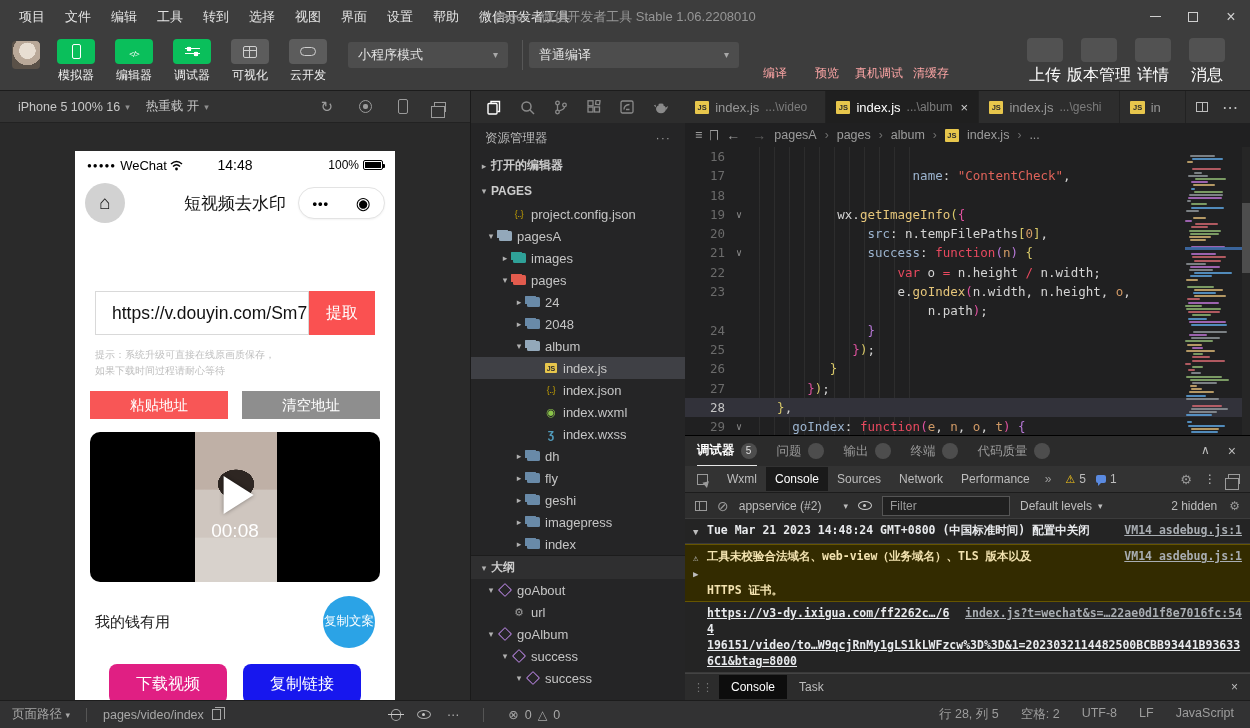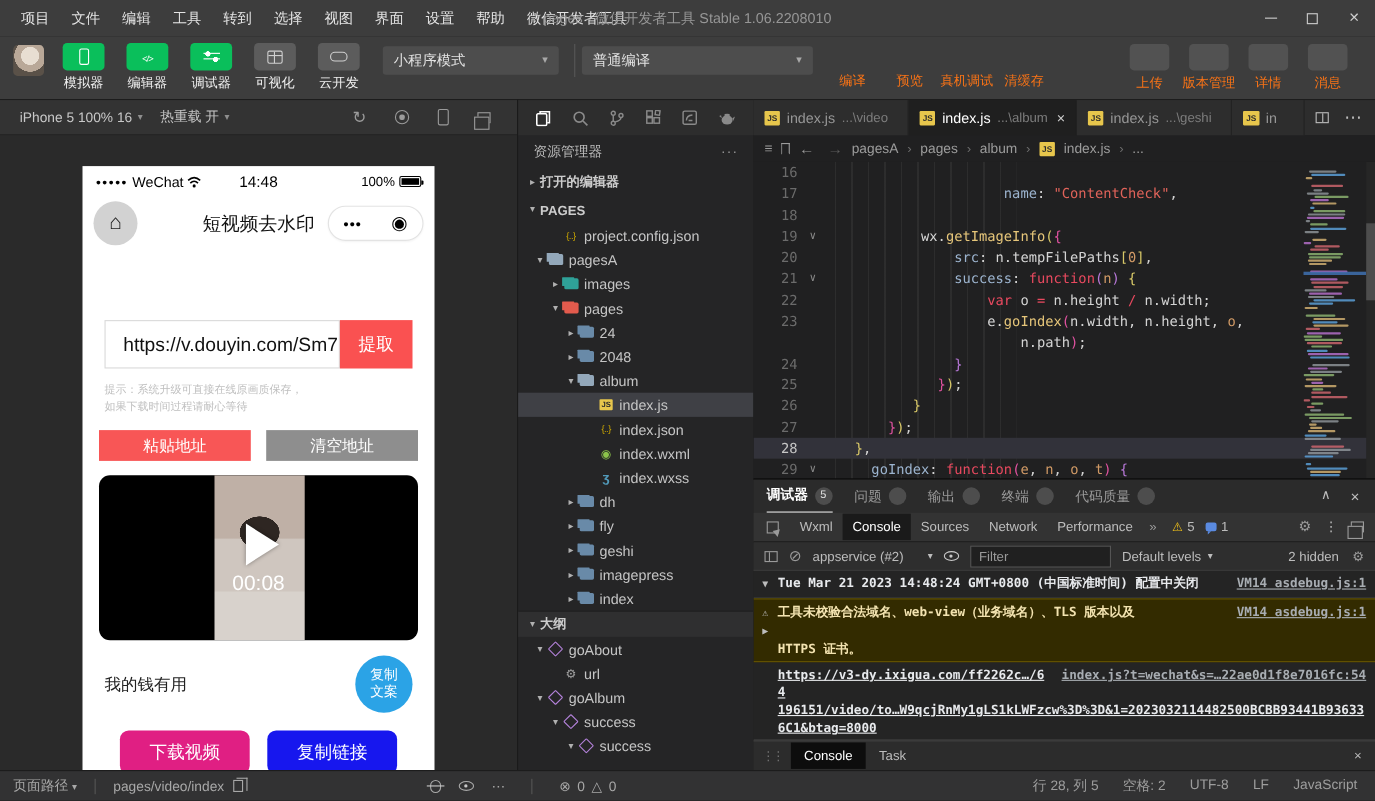--- a/index.html
+++ b/index.html
@@ -43,29 +43,29 @@
   [data-icon="layout"] .gl { width:14px; height:12px; border:1.5px solid #cfcfcf; border-radius:2px;
     background:linear-gradient(#cfcfcf,#cfcfcf) 0 3px/14px 1.2px no-repeat, linear-gradient(#cfcfcf,#cfcfcf) 5px 0/1.2px 12px no-repeat; }
   [data-icon="cloud"] .gl { width:16px; height:9px; border:1.5px solid #cfcfcf; border-radius:8px; }
   .seldrop { height:26px; background:#4d4d4d; border-radius:3px; color:#e2e2e2; font-size:13px;
     display:flex; align-items:center; padding:0 10px; margin:0 0 14px 14px; }
   .seldrop .caret { margin-left:auto; color:#a8a8a8; font-size:10px; padding-left:10px; }
   .vdiv { width:1px; height:30px; background:#575757; margin:0 6px 14px 14px; }
   .compile-acts { display:flex; margin-left:10px; }
   .cact { width:52px; display:flex; flex-direction:column; align-items:center; gap:2px; }
   .cact .cic { height:22px; display:flex; align-items:center; justify-content:center; color:#c9c9c9; font-size:15px; }
-  .cact .clabel { font-size:12px; color:#f97316; white-space:nowrap; }
+  .cact .clabel { font-size:12px; color:#fca5a5; white-space:nowrap; }
   .ic-eye { width:14px; height:9px; border:1.4px solid #c9c9c9; border-radius:50%; position:relative; display:inline-block; }
   .ic-eye::after { content:""; position:absolute; left:4px; top:1.5px; width:3.5px; height:3.5px; border-radius:50%; background:#c9c9c9; }
   .ic-bug { width:10px; height:12px; border:1.4px solid #c9c9c9; border-radius:50%/40%; position:relative; display:inline-block; }
   .ic-bug::before { content:""; position:absolute; left:-4px; right:-4px; top:4px; border-top:1.2px solid #c9c9c9; }
   .right-acts { margin-left:auto; display:flex; padding-right:16px; }
   .ract { width:54px; display:flex; flex-direction:column; align-items:center; gap:3px; }
   .ract .rbx { width:36px; height:24px; background:#525252; border-radius:4px; display:flex; align-items:center; justify-content:center; color:#d6d6d6; }
-  .ract .rlabel { font-size:12px; color:#f97316; white-space:nowrap; }
+  .ract .rlabel { font-size:16px; color:#ffffff; white-space:nowrap; }
 
   
   .simpanel { position:absolute; left:0; top:90px; width:470px; height:610px; background:#2a2a2a; border-top:1px solid #1c1c1c; }
   .simbar { height:32px; background:#333333; display:flex; align-items:center; color:#c8c8c8; font-size:12.5px;
     border-bottom:1px solid #222; padding:0 10px; }
   .simsel { display:flex; align-items:center; gap:5px; padding:0 8px; }
   .simbar .caret { font-size:9px; color:#8f8f8f; }
   .simicons { margin-left:auto; display:flex; gap:26px; align-items:center; padding-right:14px; color:#9b9b9b; }
   .ic-refresh { font-size:15px; }
   .ic-record { width:13px; height:13px; border:1.4px solid #9b9b9b; border-radius:50%; position:relative; display:inline-block; }
@@ -105,21 +105,21 @@
       radial-gradient(ellipse 30px 24px at 41px 52px, #2e2622 0 60%, transparent 61%),
       radial-gradient(ellipse 16px 13px at 41px 46px, #c9a896 0 60%, transparent 61%),
       linear-gradient(#bfb0a6 0 38%, #cfc6bf 39% 70%, #d8d2cc 71%); }
   .playbtn { position:absolute; left:50%; top:44px; transform:translateX(-38%);
     width:0; height:0; border-left:30px solid #fff; border-top:19px solid transparent; border-bottom:19px solid transparent;
     filter:drop-shadow(0 0 2px rgba(0,0,0,.4)); }
   .vtime { position:absolute; left:0; right:0; top:88px; text-align:center; color:#fff; font-size:19px; }
   .captionrow { display:flex; align-items:center; margin:14px 20px 0; }
   .caption { font-size:15px; color:#222; }
   .copytext { margin-left:auto; width:52px; height:52px; border-radius:50%; background:#2ba3e6; color:#fff;
-    font-size:12.5px; display:flex; flex-direction:column; align-items:center; justify-content:center; line-height:1.25; }
+    font-size:12.5px; display:flex; flex-direction:row; align-items:center; justify-content:center; line-height:1.25; }
   .bigbtns { display:flex; gap:16px; margin:16px 34px 0; }
   .bigbtn { flex:1; height:40px; border-radius:8px; color:#fff; font-size:16px; display:flex; align-items:center; justify-content:center; }
   .bigbtn.pink { background:#e01f83; }
   .bigbtn.blue { background:#1717ee; }
 
   
   .explorer { position:absolute; left:470px; top:90px; width:215px; height:610px; background:#252526; border-top:1px solid #1c1c1c;
     border-left:1px solid #1a1a1a; color:#cccccc; font-size:13px; overflow:hidden; }
   .activitybar { height:32px; background:#2d2d2d; display:flex; align-items:center; justify-content:space-between; padding:0 16px; }
   .abicon { color:#8a8a8a; display:flex; align-items:center; }

